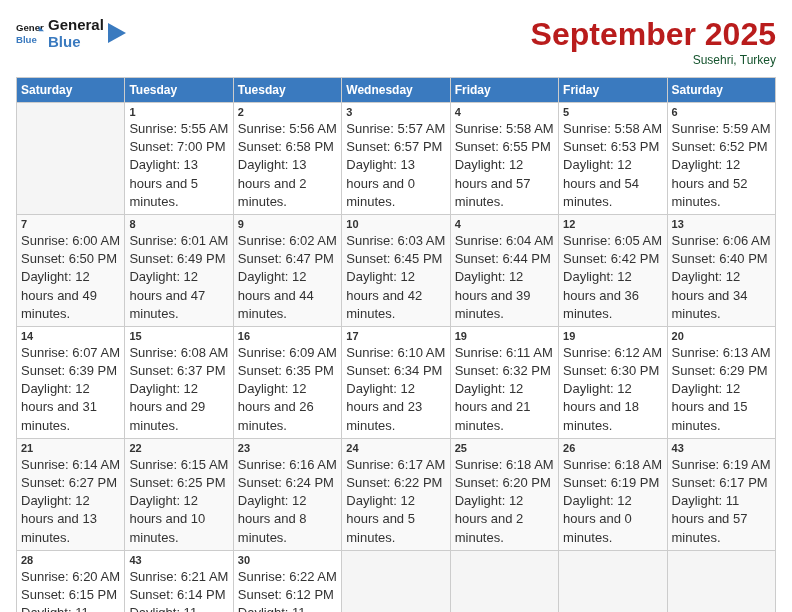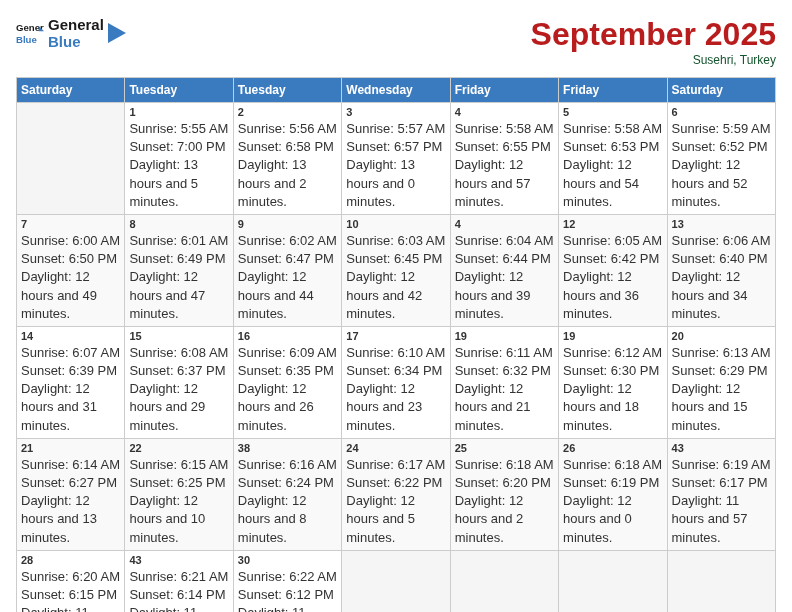--- a/index.html
+++ b/index.html
@@ -147,21 +147,21 @@
           <td><span class="day-num">15</span><span class="cell-text">Sunrise: 6:08 AM<br>Sunset: 6:37 PM<br>Daylight: 12 hours and 29 minutes.</span></td>
           <td><span class="day-num">16</span><span class="cell-text">Sunrise: 6:09 AM<br>Sunset: 6:35 PM<br>Daylight: 12 hours and 26 minutes.</span></td>
           <td><span class="day-num">17</span><span class="cell-text">Sunrise: 6:10 AM<br>Sunset: 6:34 PM<br>Daylight: 12 hours and 23 minutes.</span></td>
           <td><span class="day-num">19</span><span class="cell-text">Sunrise: 6:11 AM<br>Sunset: 6:32 PM<br>Daylight: 12 hours and 21 minutes.</span></td>
           <td><span class="day-num">19</span><span class="cell-text">Sunrise: 6:12 AM<br>Sunset: 6:30 PM<br>Daylight: 12 hours and 18 minutes.</span></td>
           <td><span class="day-num">20</span><span class="cell-text">Sunrise: 6:13 AM<br>Sunset: 6:29 PM<br>Daylight: 12 hours and 15 minutes.</span></td>
         </tr>
         <tr>
           <td><span class="day-num">21</span><span class="cell-text">Sunrise: 6:14 AM<br>Sunset: 6:27 PM<br>Daylight: 12 hours and 13 minutes.</span></td>
           <td><span class="day-num">22</span><span class="cell-text">Sunrise: 6:15 AM<br>Sunset: 6:25 PM<br>Daylight: 12 hours and 10 minutes.</span></td>
-          <td><span class="day-num">38</span><span class="cell-text">Sunrise: 6:16 AM<br>Sunset: 6:24 PM<br>Daylight: 12 hours and 8 minutes.</span></td>
+          <td><span class="day-num">23</span><span class="cell-text">Sunrise: 6:16 AM<br>Sunset: 6:24 PM<br>Daylight: 12 hours and 8 minutes.</span></td>
           <td><span class="day-num">24</span><span class="cell-text">Sunrise: 6:17 AM<br>Sunset: 6:22 PM<br>Daylight: 12 hours and 5 minutes.</span></td>
           <td><span class="day-num">25</span><span class="cell-text">Sunrise: 6:18 AM<br>Sunset: 6:20 PM<br>Daylight: 12 hours and 2 minutes.</span></td>
           <td><span class="day-num">26</span><span class="cell-text">Sunrise: 6:18 AM<br>Sunset: 6:19 PM<br>Daylight: 12 hours and 0 minutes.</span></td>
           <td><span class="day-num">43</span><span class="cell-text">Sunrise: 6:19 AM<br>Sunset: 6:17 PM<br>Daylight: 11 hours and 57 minutes.</span></td>
         </tr>
         <tr>
           <td><span class="day-num">28</span><span class="cell-text">Sunrise: 6:20 AM<br>Sunset: 6:15 PM<br>Daylight: 11 hours and 54 minutes.</span></td>
           <td><span class="day-num">43</span><span class="cell-text">Sunrise: 6:21 AM<br>Sunset: 6:14 PM<br>Daylight: 11 hours and 52 minutes.</span></td>
           <td><span class="day-num">30</span><span class="cell-text">Sunrise: 6:22 AM<br>Sunset: 6:12 PM<br>Daylight: 11 hours and 49 minutes.</span></td>
           <td class="empty"></td>

